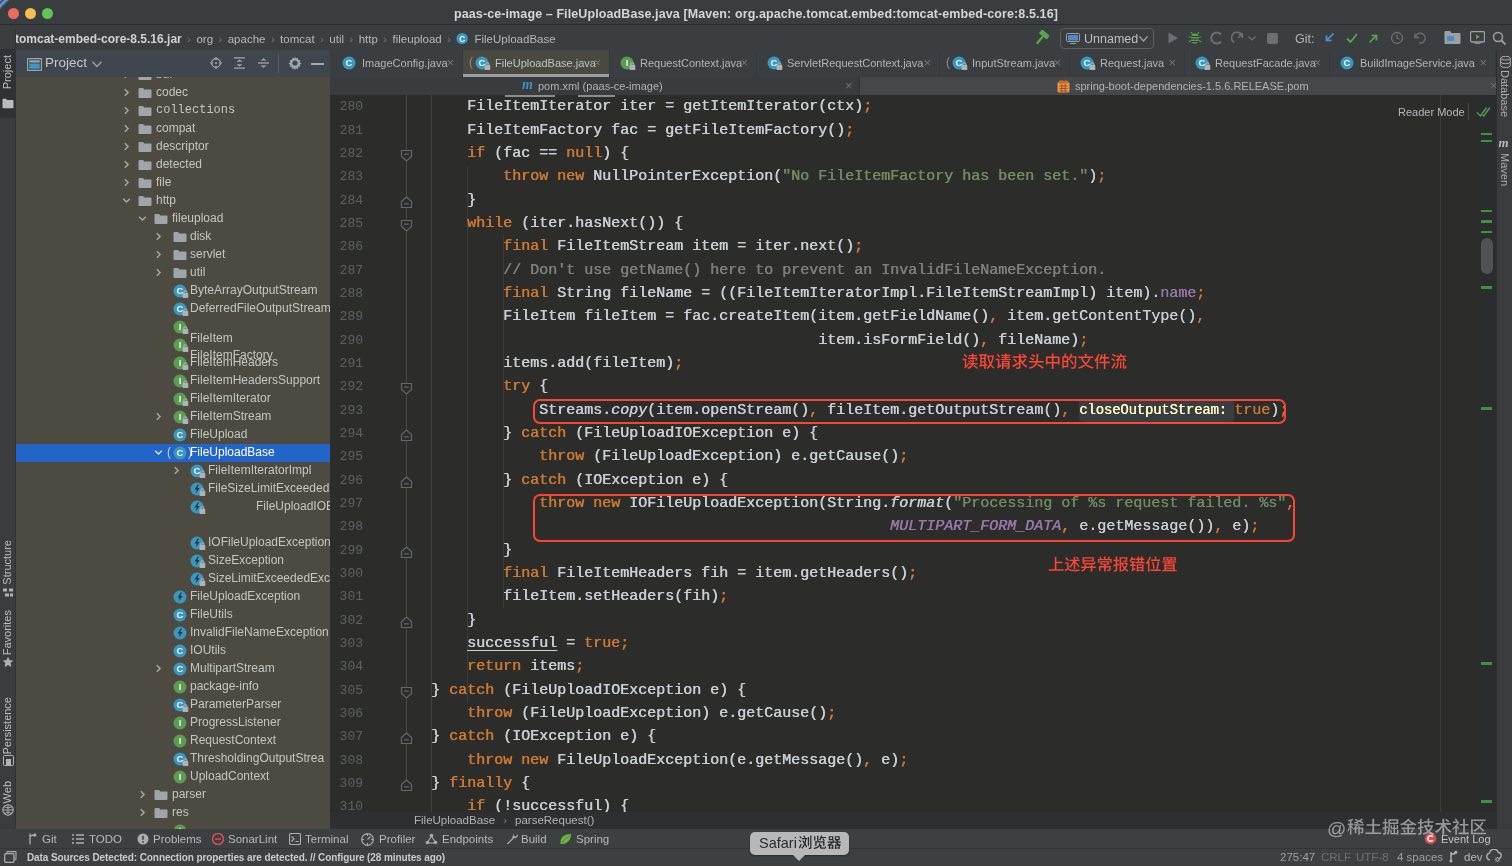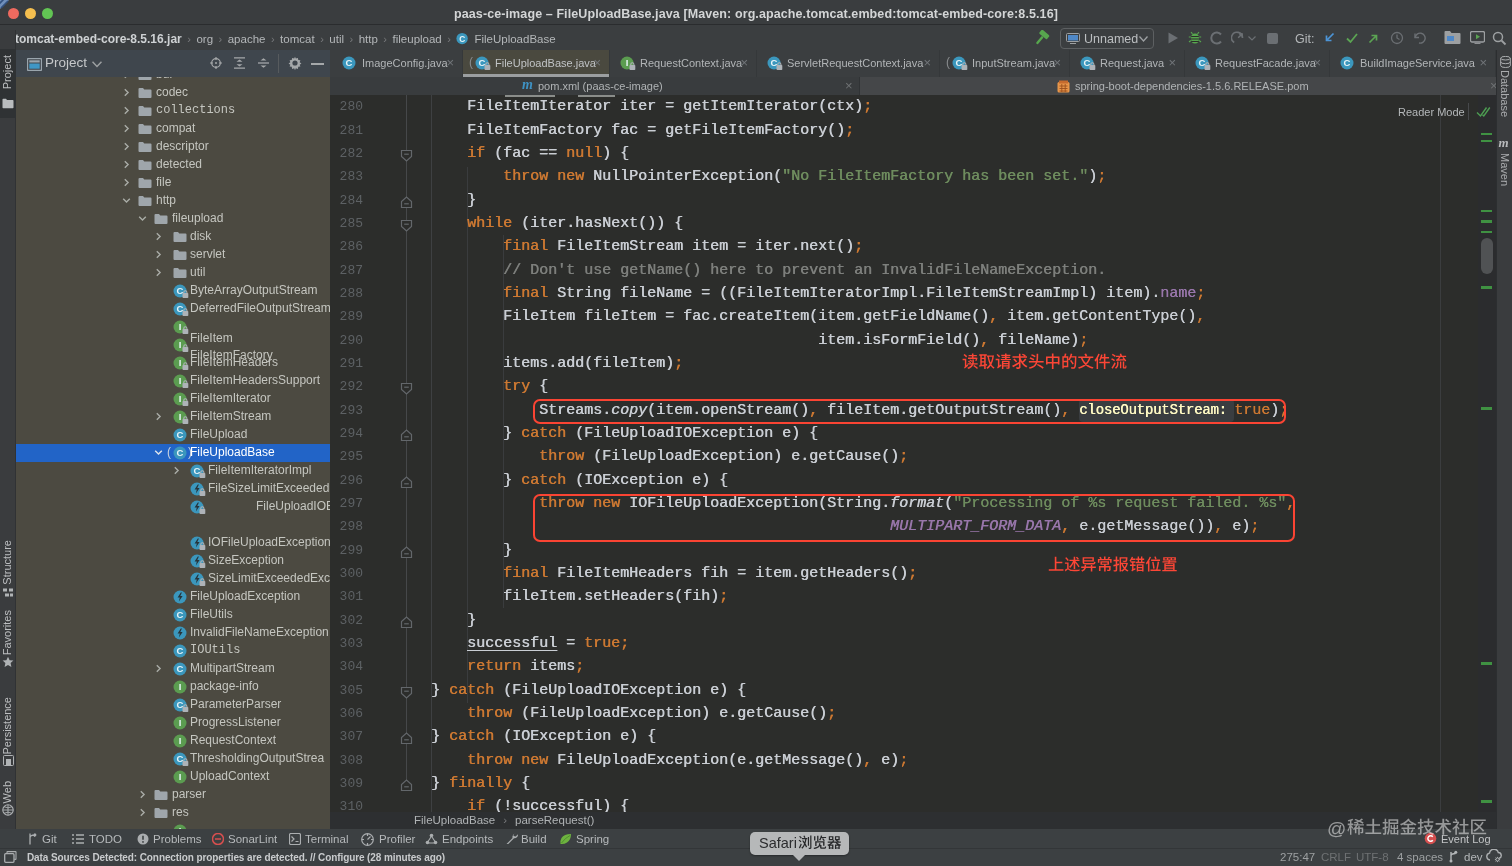--- a/index.html
+++ b/index.html
@@ -543,21 +543,21 @@
       </svg>
       <span style="position:absolute;left:174px;top:1.5px;">InvalidFileNameException</span>
     </div>
     <div class="trow" style="left:0;top:564.5px;width:314px;">
       <svg class="ico" style="left:157px;top:2px" width="16" height="15" viewBox="0 0 16 15">
         <g>
           <circle cx="7" cy="7" r="6.5" fill="#3b97bd"></circle>
           <text x="7" y="10.4" font-size="9.5" font-family="Liberation Sans" font-weight="bold" fill="#e8f4f8" text-anchor="middle">C</text>
         </g>
       </svg>
-      <span style="position:absolute;left:174px;top:1.5px;font-family:Liberation Mono, monospace;">IOUtils</span>
+      <span style="position:absolute;left:174px;top:1.5px;">IOUtils</span>
     </div>
     <div class="trow" style="left:0;top:582.5px;width:314px;">
       <svg class="ico" style="left:138px;top:4.5px" width="9" height="9" viewBox="0 0 9 9">
         <path d="M2.8 1.2 L6.1 4.5 L2.8 7.8" stroke="#a9aca6" stroke-width="1.4" fill="none"></path>
       </svg>
       <svg class="ico" style="left:157px;top:2px" width="16" height="15" viewBox="0 0 16 15">
         <g>
           <circle cx="7" cy="7" r="6.5" fill="#3b97bd"></circle>
           <text x="7" y="10.4" font-size="9.5" font-family="Liberation Sans" font-weight="bold" fill="#e8f4f8" text-anchor="middle">C</text>
         </g>

